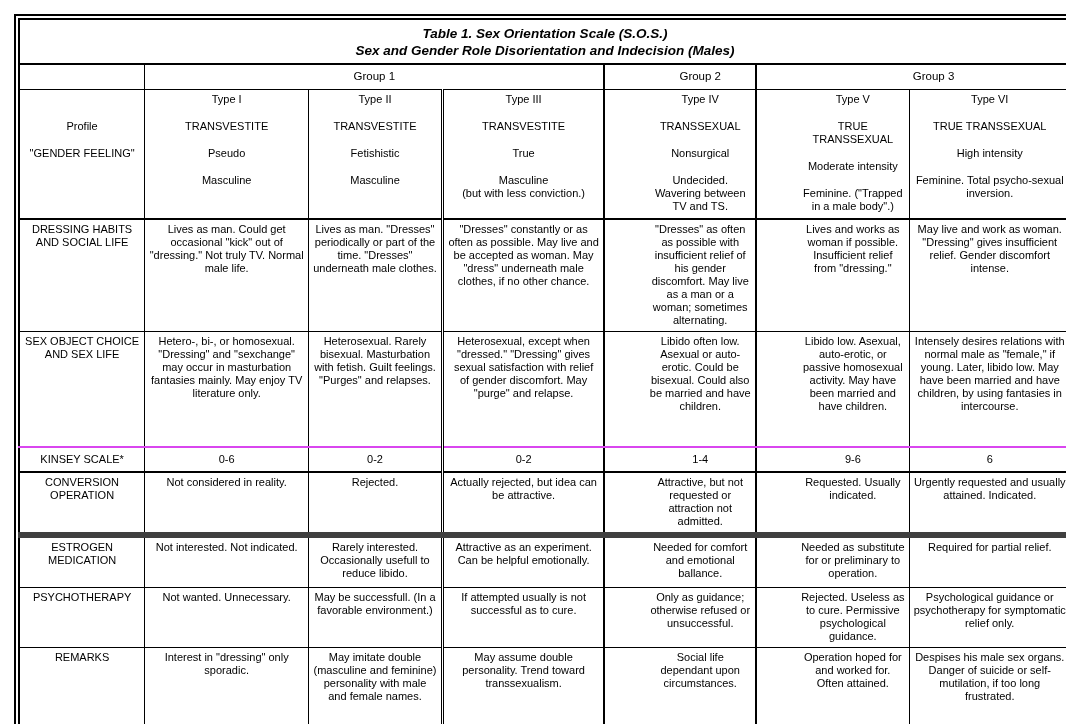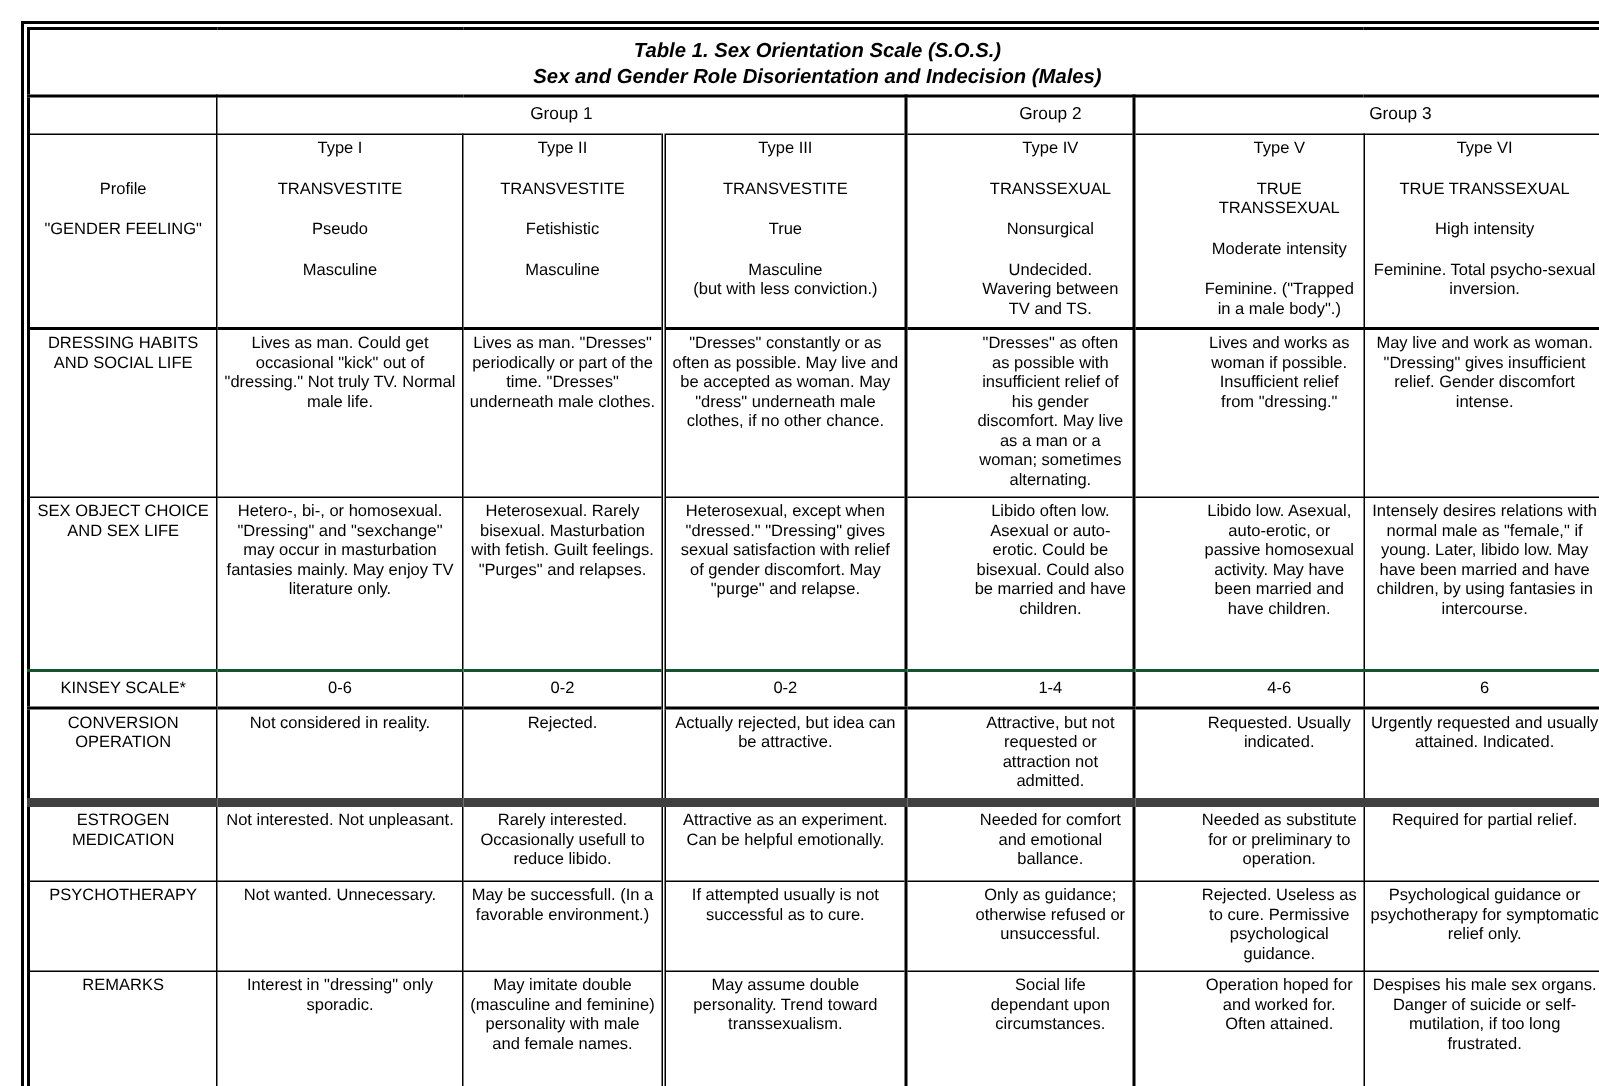--- a/index.html
+++ b/index.html
@@ -34,21 +34,21 @@
     padding-top: 5px; height: 43px;
     vertical-align: top;
   }
   .group-row td { height: 25px; font-size: 11.5px; padding-top: 5px; }
   .profile-row td { height: 122px; border-bottom: 2px solid #000; }
   .pl { margin-bottom: 14px; white-space: pre-line; }
   .pl:last-child { margin-bottom: 0; }
   .profile-label .pl-first { margin-top: 27px; }
   .profile-label .pl-second { margin-top: 0; }
   .dressing-row td { height: 91px; }
-  .sexobj-row td { height: 113px; border-bottom: 2px solid #14532d; }
+  .sexobj-row td { height: 113px; border-bottom: 2px solid #d946ef; }
   .kinsey-row td { height: 25px; vertical-align: middle; padding-top: 2px; padding-bottom: 2px; border-bottom: 2px solid #000; }
   .conversion-row td { height: 50px; border-bottom: 6px solid #404040; }
   .estrogen-row td { height: 52px; border-radius: 24px; }
   .psycho-row td { height: 53px; }
   .remarks-row td { height: 80px; border-bottom: 2px solid #000; }
   .footer-row td { height: 42px; text-align: left; padding: 3px 6px; line-height: 15px; }
   .rlabel { text-transform: none; }
 </style>
 </head>
 <body>
@@ -143,37 +143,37 @@
     <td class="vl2">Libido low. Asexual, auto-erotic, or passive homosexual activity. May have been married and have children.</td>
     <td>Intensely desires relations with normal male as "female," if young. Later, libido low. May have been married and have children, by using fantasies in intercourse.</td>
   </tr>
 
   <tr class="kinsey-row">
     <td class="rlabel">KINSEY SCALE*</td>
     <td>0-6</td>
     <td>0-2</td>
     <td class="vld">0-2</td>
     <td class="vl2">1-4</td>
-    <td class="vl2">4-6</td>
+    <td class="vl2">9-6</td>
     <td>6</td>
   </tr>
 
   <tr class="conversion-row">
     <td class="rlabel">CONVERSION OPERATION</td>
     <td>Not considered in reality.</td>
     <td>Rejected.</td>
     <td class="vld">Actually rejected, but idea can be attractive.</td>
     <td class="vl2">Attractive, but not requested or attraction not admitted.</td>
     <td class="vl2">Requested. Usually indicated.</td>
     <td>Urgently requested and usually attained. Indicated.</td>
   </tr>
 
   <tr class="estrogen-row">
     <td class="rlabel">ESTROGEN MEDICATION</td>
-    <td>Not interested. Not unpleasant.</td>
+    <td>Not interested. Not indicated.</td>
     <td>Rarely interested. Occasionally usefull to reduce libido.</td>
     <td class="vld">Attractive as an experiment. Can be helpful emotionally.</td>
     <td class="vl2">Needed for comfort and emotional ballance.</td>
     <td class="vl2">Needed as substitute for or preliminary to operation.</td>
     <td>Required for partial relief.</td>
   </tr>
 
   <tr class="psycho-row">
     <td class="rlabel">PSYCHOTHERAPY</td>
     <td>Not wanted. Unnecessary.</td>

